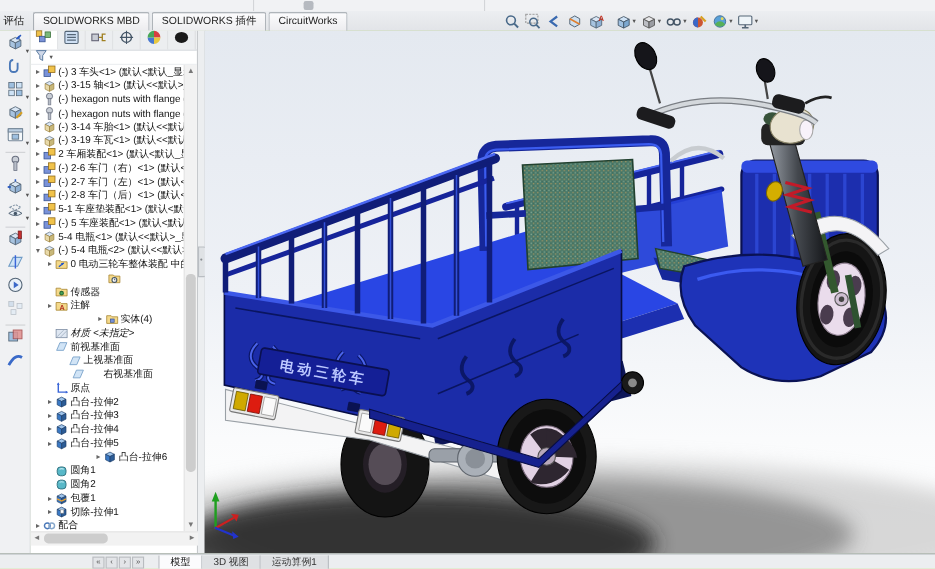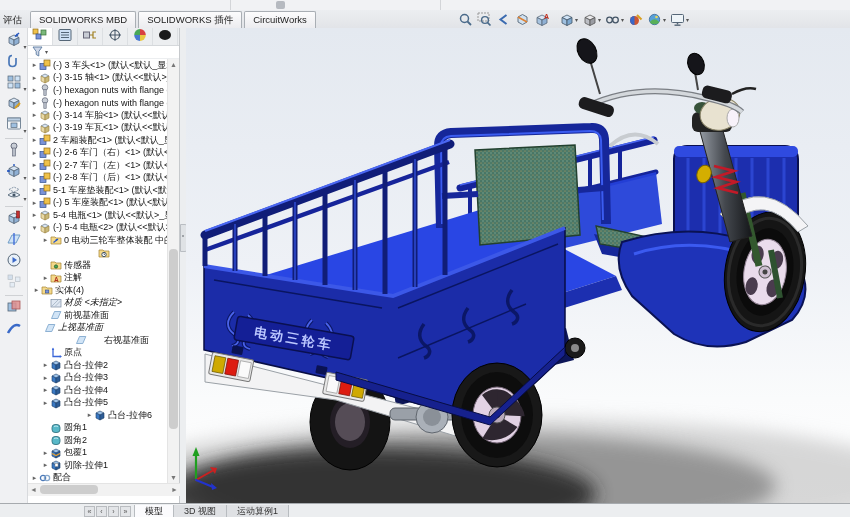--- a/index.html
+++ b/index.html
@@ -51,21 +51,21 @@
   
   #splitter{position:absolute;left:180px;top:28px;width:6px;height:475px;background:#eceef0;border-right:1px solid #c6c9cc}
   #splitter .grab{position:absolute;left:0;top:196px;width:6px;height:26px;background:#dfe2e5;border:1px solid #b9bdc2;border-radius:0 3px 3px 0}
   #splitter .dot{position:absolute;left:2px;top:207px;width:2px;height:2px;border-radius:50%;background:#8a8e93}
   
   #viewport{position:absolute;left:186px;top:28px;width:664px;height:475px}
   
   #bottombar{position:absolute;left:0;top:503px;width:850px;height:14px;background:#eceef0;border-top:1px solid #a6aaae;display:flex;align-items:flex-end}
   #navbtns{display:flex;margin-left:84px;margin-bottom:1px}
   .nbtn{width:11px;height:11px;margin-right:1px;background:#e3e5e8;border:1px solid #b9bcc0;font-size:7px;line-height:10px;text-align:center;color:#555;box-sizing:border-box}
-  #btabs{display:flex;margin-left:2px}
+  #btabs{display:flex;margin-left:12px}
   .btab{height:13px;line-height:13px;font-size:9px;color:#333;padding:0 10px;background:#dfe1e4;border-right:1px solid #b8bcc0;white-space:nowrap}
   .btab.active{background:#fbfbfd;border-left:1px solid #b8bcc0;color:#111}
 </style>
 </head>
 <body>
 
 <div id="app">
 
   <div id="topstrip">
     <div class="vsep" style="left:230px"></div>
@@ -528,21 +528,21 @@
         <div class="trow" style="padding-left: 13px;">
           <span class="arr">▸</span>
           <span class="ticon">
             <svg width="12" height="12" viewBox="0 0 12 12">
               <path d="M1 3 h4 l1 1 h5 v6 h-10 z" fill="#f4d98a" stroke="#a5822f" stroke-width=".7"></path>
               <text x="4" y="9.5" font-size="6.5" fill="#b03020" font-family="Liberation Sans,sans-serif" font-weight="bold">A</text>
             </svg>
           </span>
           <span class="tlabel">注解</span>
         </div>
-        <div class="trow" style="padding-left: 4px;">
+        <div class="trow" style="padding-left: 29px; justify-content: center;">
           <span class="arr">▸</span>
           <span class="ticon">
             <svg width="12" height="12" viewBox="0 0 12 12">
               <path d="M1 3 h4 l1 1 h5 v6 h-10 z" fill="#f4d98a" stroke="#a5822f" stroke-width=".7"></path>
               <rect x="4.4" y="6" width="3.4" height="3" fill="#7a92d8" stroke="#33508f" stroke-width=".6"></rect>
             </svg>
           </span>
           <span class="tlabel">实体(4)</span>
         </div>
         <div class="trow" style="padding-left: 13px; font-style: italic;">
@@ -558,30 +558,30 @@
         </div>
         <div class="trow" style="padding-left: 13px;">
           <span class="arr"></span>
           <span class="ticon">
             <svg width="12" height="12" viewBox="0 0 12 12">
               <path d="M1.5 9.5 L4.5 2.5 L10.8 2.5 L7.8 9.5 Z" fill="#cfe3f6" stroke="#6f9cc6" stroke-width=".8" opacity=".95"></path>
             </svg>
           </span>
           <span class="tlabel">前视基准面</span>
         </div>
-        <div class="trow" style="padding-left: 7px; font-style: italic;">
+        <div class="trow" style="padding-left: 25px;">
           <span class="arr"></span>
           <span class="ticon">
             <svg width="12" height="12" viewBox="0 0 12 12">
               <path d="M1.5 9.5 L4.5 2.5 L10.8 2.5 L7.8 9.5 Z" fill="#cfe3f6" stroke="#6f9cc6" stroke-width=".8" opacity=".95"></path>
             </svg>
           </span>
           <span class="tlabel">上视基准面</span>
         </div>
-        <div class="trow" style="padding-left: 23px; gap: 15px;">
+        <div class="trow" style="padding-left: 13px; gap: 15px;">
           <span class="arr"></span>
           <span class="ticon">
             <svg width="12" height="12" viewBox="0 0 12 12">
               <path d="M1.5 9.5 L4.5 2.5 L10.8 2.5 L7.8 9.5 Z" fill="#cfe3f6" stroke="#6f9cc6" stroke-width=".8" opacity=".95"></path>
             </svg>
           </span>
           <span class="tlabel">右视基准面</span>
         </div>
         <div class="trow" style="padding-left: 13px;">
           <span class="arr"></span>

